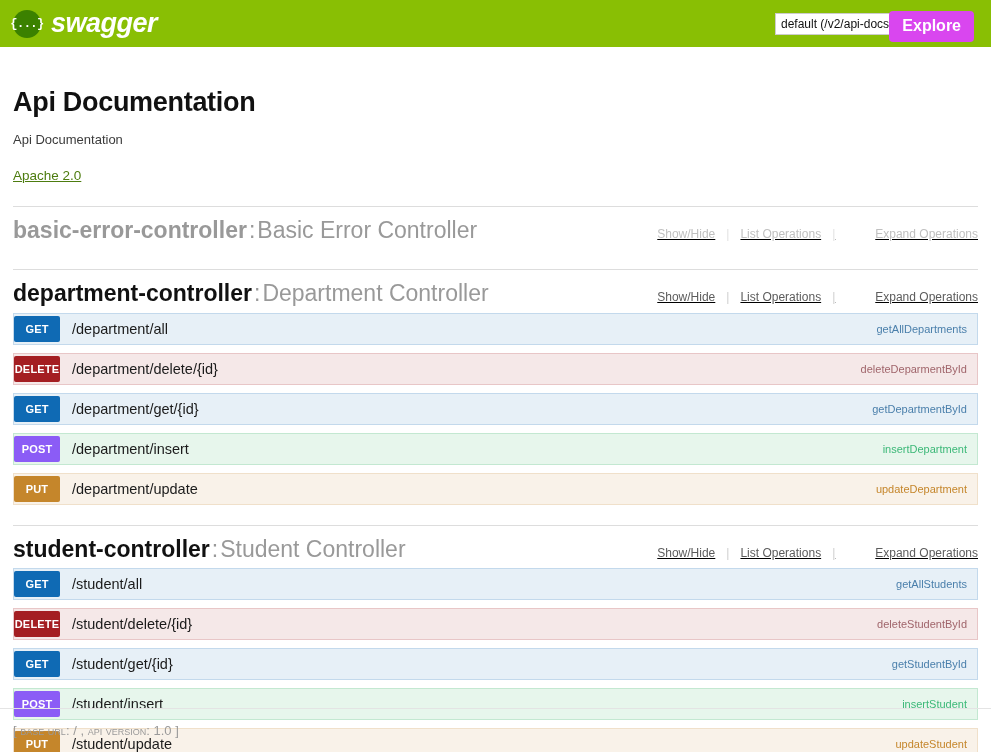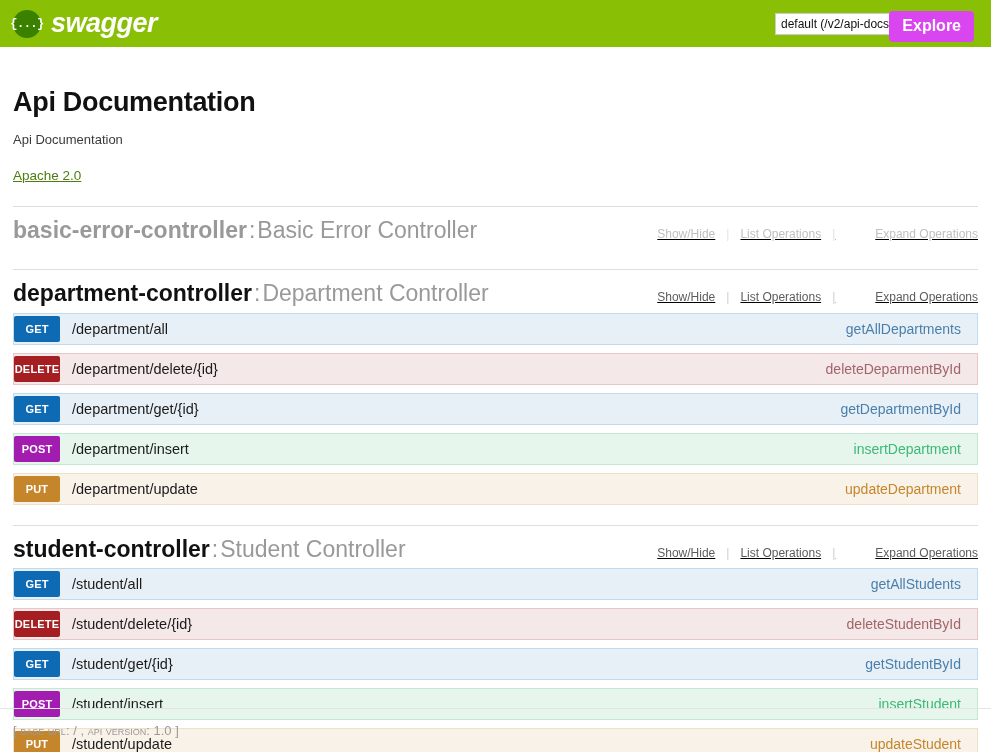--- a/index.html
+++ b/index.html
@@ -180,29 +180,29 @@
     flex: 0 0 46px;
     letter-spacing: 0.2px;
   }
   .op-path {
     font-size: 14.5px;
     color: #1b1b1b;
     flex: 1 1 auto;
     padding-left: 5px;
   }
   .op-nick {
-    font-size: 14px;
-    padding-right: 16px;
+    font-size: 11px;
+    padding-right: 10px;
     text-align: right;
     cursor: pointer;
   }
 
   
   .m-get    { background: #0f6ab4; }
-  .m-post   { background: #a21caf; }
+  .m-post   { background: #8b5cf6; }
   .m-put    { background: #c5862b; }
   .m-delete { background: #a41e22; }
 
   .row-get    { background: #e7f0f7; border-color: #c3d9ec; }
   .row-post   { background: #e7f6ec; border-color: #c3e8d1; }
   .row-put    { background: #f9f2e9; border-color: #f0e0ca; }
   .row-delete { background: #f5e8e8; border-color: #e8c6c7; }
 
   .nick-get    { color: #4a7fab; }
   .nick-post   { color: #3cb878; }

